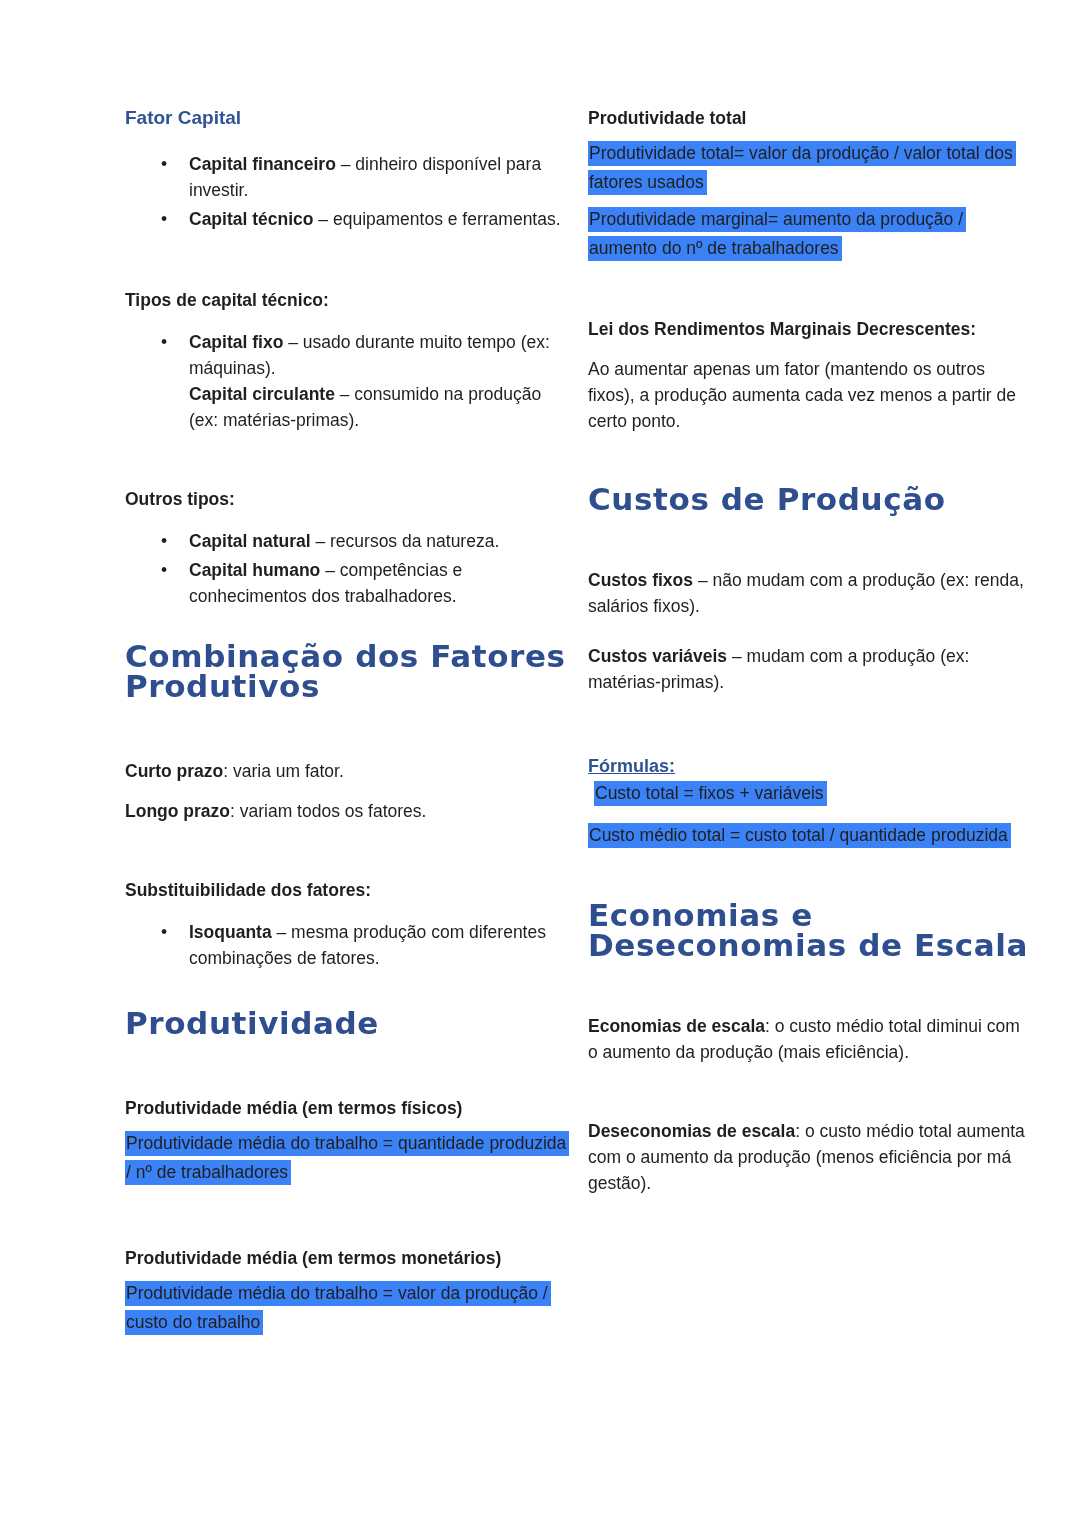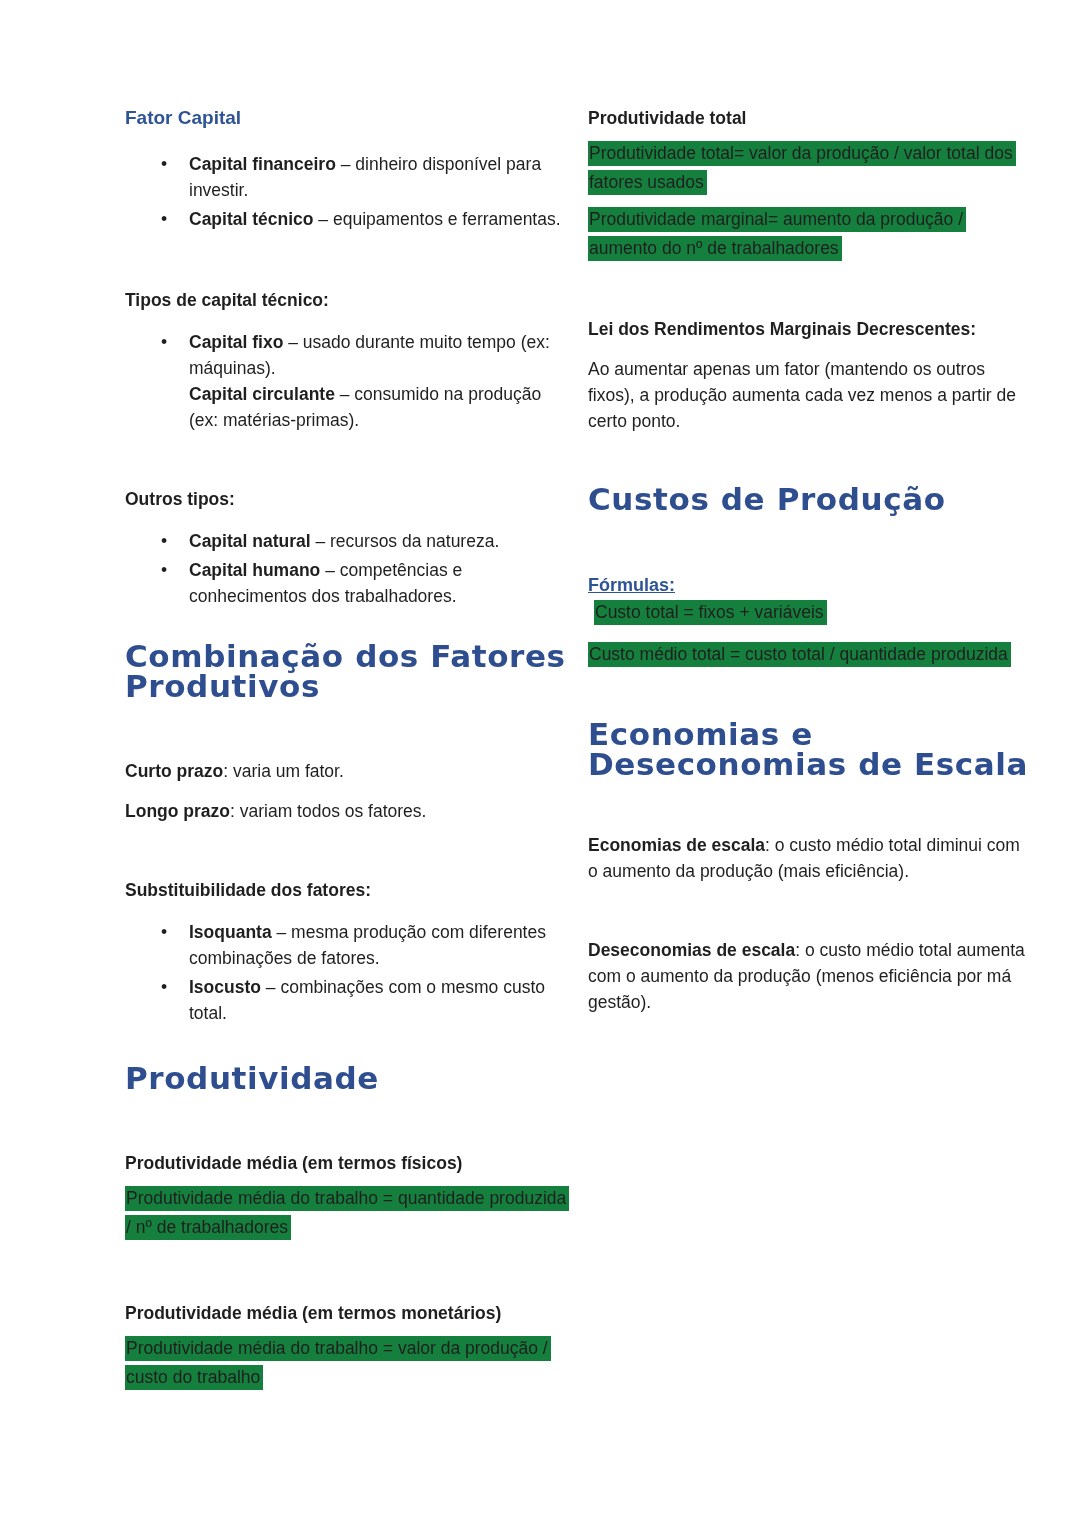--- a/index.html
+++ b/index.html
@@ -62,21 +62,21 @@
     top: 0;
     font-size: 17.5px;
   }
   li .cont-line { display: block; } 
 
   .hl-para {
     font-size: 17.5px;
     line-height: 29px;
   }
   .hl {
-    background: #15803d;
+    background: #3b82f6;
     padding: 2px 3px 3px 1px;
     -webkit-box-decoration-break: clone;
     box-decoration-break: clone;
   }
   .formulas-label {
     font-size: 18px;
     font-weight: bold;
     color: #2F5496;
     text-decoration: underline;
     line-height: 26px;
@@ -142,23 +142,20 @@
   <p class="body mt-14">
     <span class="b">Longo prazo</span><span>: variam todos os fatores.</span>
   </p>
 
   <p class="h-bold mt-53">Substituibilidade dos fatores:</p>
 
   <ul class="mt-16">
     <li>
       <span class="b">Isoquanta</span><span> – mesma produção com diferentes combinações de fatores.</span>
     </li>
-    <li>
-      <span class="b">Isocusto</span><span> – combinações com o mesmo custo total.</span>
-    </li>
   </ul>
 
   <h1 class="h-display mt-37">Produtividade</h1>
 
   <p class="h-bold mt-57">Produtividade média (em termos físicos)</p>
   <p class="hl-para mt-8">
     <span class="hl">Produtividade média do trabalho = quantidade produzida / nº de trabalhadores</span>
   </p>
 
   <p class="h-bold mt-58">Produtividade média (em termos monetários)</p>
@@ -177,20 +174,26 @@
 
   <p class="hl-para mt-8">
     <span class="hl">Produtividade marginal= aumento da produção / aumento do nº de trabalhadores</span>
   </p>
 
   <p class="h-bold mt-53">Lei dos Rendimentos Marginais Decrescentes:</p>
   <p class="body mt-14">Ao aumentar apenas um fator (mantendo os outros fixos), a produção aumenta cada vez menos a partir de certo ponto.</p>
 
   <h1 class="h-display mt-50">Custos de Produção</h1>
 
+  <p class="body mt-53">
+    <span class="b">Custos fixos</span><span> – não mudam com a produção (ex: renda, salários fixos).</span>
+  </p>
+  <p class="body mt-24">
+    <span class="b">Custos variáveis</span><span> – mudam com a produção (ex: matérias-primas).</span>
+  </p>
 
   <p class="formulas-label mt-58">Fórmulas:</p>
 
   <p class="hl-para mt-10">
     <span class="hl">Custo total = fixos + variáveis</span>
   </p>
   <p class="hl-para mt-13">
     <span class="hl">Custo médio total = custo total / quantidade produzida</span>
   </p>
 

